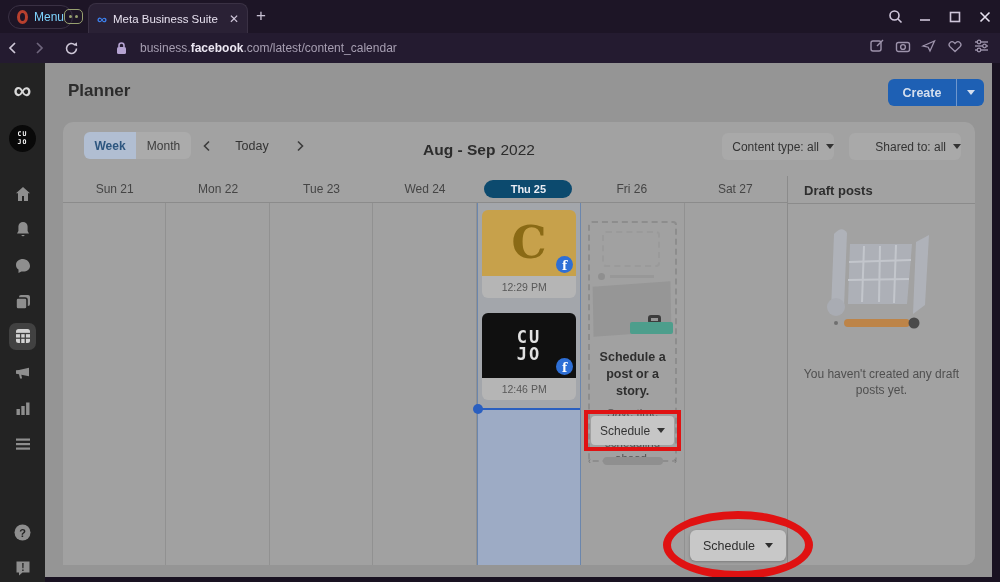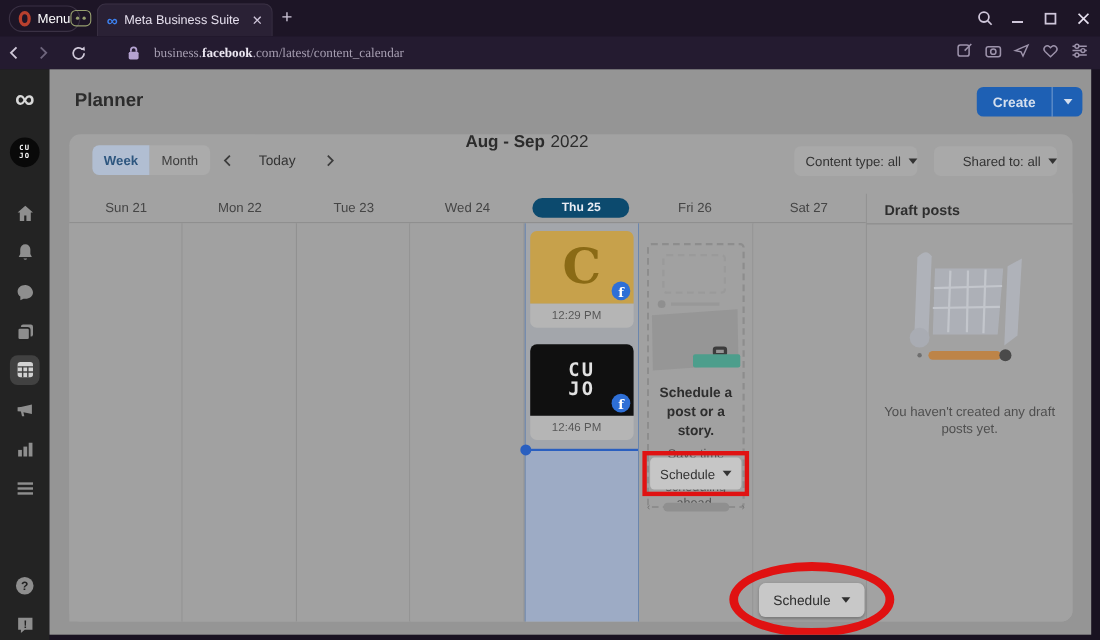--- a/index.html
+++ b/index.html
@@ -2,33 +2,33 @@
 <html><head>
 <meta charset="utf-8">
 <style>
   * { margin:0; padding:0; box-sizing:border-box; }
   html,body { width:1000px; height:582px; }
   body { font-family:"Liberation Sans", sans-serif; background:#191221; overflow:hidden; }
   .window { position:relative; width:1000px; height:582px; background:#191221; }
 
   
   .tabbar { position:absolute; left:0; top:0; width:1000px; height:33px; background:#1d1526; }
-  .menu-chip { position:absolute; left:8px; top:5px; height:24px; display:flex; align-items:center; gap:6px; padding:0 8px; border:1px solid #3a3144; border-radius:12px; color:#ffffff; font-size:12px; }
+  .menu-chip { position:absolute; left:8px; top:5px; height:24px; display:flex; align-items:center; gap:6px; padding:0 8px; border:1px solid #3a3144; border-radius:12px; color:#7dd3fc; font-size:12px; }
   .opera-ring { width:11px; height:14px; border:3px solid #b8402e; border-radius:50%; }
   .workspace-ico { position:absolute; left:64px; top:9px; width:19px; height:15px; border:1.5px solid #97a06f; border-radius:5px; display:flex; align-items:center; justify-content:center; gap:3px; }
   .workspace-ico i { width:3px; height:3px; border-radius:50%; background:#97a06f; }
   .tab { position:absolute; left:88px; top:3px; width:160px; height:30px; background:#2a2135; border:1px solid #3a3144; border-bottom:none; border-radius:8px 8px 0 0; display:flex; align-items:center; padding:0 8px; gap:6px; }
   .tab .favicon { color:#3d82f0; font-weight:bold; font-size:14px; line-height:1; }
   .tab .t-title { color:#e6e0ee; font-size:11.5px; flex:1; white-space:nowrap; overflow:hidden; }
   .tab .t-close { color:#cfc6da; font-size:12px; cursor:default; }
   .newtab { position:absolute; left:256px; top:6px; color:#c9c2d4; font-size:17px; }
   .winctl { position:absolute; top:0; height:33px; display:flex; align-items:center; justify-content:center; width:30px; color:#cfc6da; }
   .winctl svg { display:block; }
 
-  .addrbar { position:absolute; left:0; top:33px; width:1000px; height:30px; background:#241b30; display:flex; align-items:center;font-family:Liberation Serif, serif; }
+  .addrbar { position:absolute; left:0; top:33px; width:1000px; height:30px; background:#241b30; display:flex; align-items:center; }
   .nav-ico { width:26px; display:flex; justify-content:center; align-items:center; }
   .url { font-size:12px; color:#a79fb2; margin-left:6px; white-space:nowrap; }
   .url b { color:#ece7f2; font-weight:bold; }
   .addr-right { position:absolute; right:10px; top:0; height:30px; display:flex; align-items:center; gap:10px; }
 
   
   .sidebar { position:absolute; left:0; top:63px; width:45px; height:519px; background:#232323; }
   .sb-item { position:absolute; left:0; width:45px; height:26px; display:flex; align-items:center; justify-content:center; }
   .sb-sel { position:absolute; left:9px; width:27px; height:27px; background:#414141; border-radius:7px; }
   .meta-logo { color:#d8d8d8; font-size:25px; font-weight:bold; line-height:1; }
@@ -42,21 +42,21 @@
   .create-btn .lbl { flex:1; display:flex; align-items:center; justify-content:center; font-size:12.5px; font-weight:bold; }
   .create-btn .arrow { width:28px; border-left:1px solid rgba(210,220,235,.45); display:flex; align-items:center; justify-content:center; }
 
   .panel { position:absolute; left:18px; top:59px; width:912px; height:443px; background:#a2a2a2; border-radius:10px; }
 
   .seg { position:absolute; top:69px; height:27px; display:flex; align-items:center; justify-content:center; font-size:12px; }
   .seg-week { left:39px; width:52px; background:#b1bed2; border-radius:6px 0 0 6px; color:#2d567f; font-weight:bold; }
   .seg-month { left:91px; width:55px; background:#ababab; border-radius:0 6px 6px 0; color:#3c3c3c; }
   .nav-chev { position:absolute; top:69px; width:24px; height:27px; display:flex; align-items:center; justify-content:center; color:#3c3c3c; }
   .today-btn { position:absolute; left:181px; top:69px; width:52px; height:27px; display:flex; align-items:center; justify-content:center; font-size:12.5px; color:#333; }
-  .range-title { position:absolute; left:334px; top:58px; width:200px; height:27px; display:flex; align-items:flex-start; justify-content:center; font-size:15.5px; color:#2c2c2c; gap:5px; }
+  .range-title { position:absolute; left:334px; top:69px; width:200px; height:27px; display:flex; align-items:flex-end; justify-content:center; font-size:15.5px; color:#2c2c2c; gap:5px; }
   .range-title .bold { font-weight:bold; }
   .pill { position:absolute; top:70px; width:112px; height:27px; background:#a9a9a9; border-radius:6px; display:flex; align-items:center; justify-content:flex-end; gap:7px; font-size:12px; color:#333; }
   .caret { width:0; height:0; border-left:4px solid transparent; border-right:4px solid transparent; border-top:5px solid currentColor; }
 
   .dayheader { position:absolute; left:18px; top:113px; width:724px; height:27px; display:flex; border-bottom:1px solid #8b8b8b; }
   .dh-cell { flex:1; display:flex; align-items:center; justify-content:center; font-size:12px; color:#454545; }
   .dh-pill { background:#0c4a6e; color:#e9edf4; font-weight:bold; font-size:11px; padding:3px 0; width:88px; text-align:center; border-radius:11px; }
 
   .grid { position:absolute; left:18px; top:140px; width:724px; height:362px; display:flex; }
   .gcol { flex:1; background:#a1a1a1; border-right:1px solid #919191; position:relative; }

